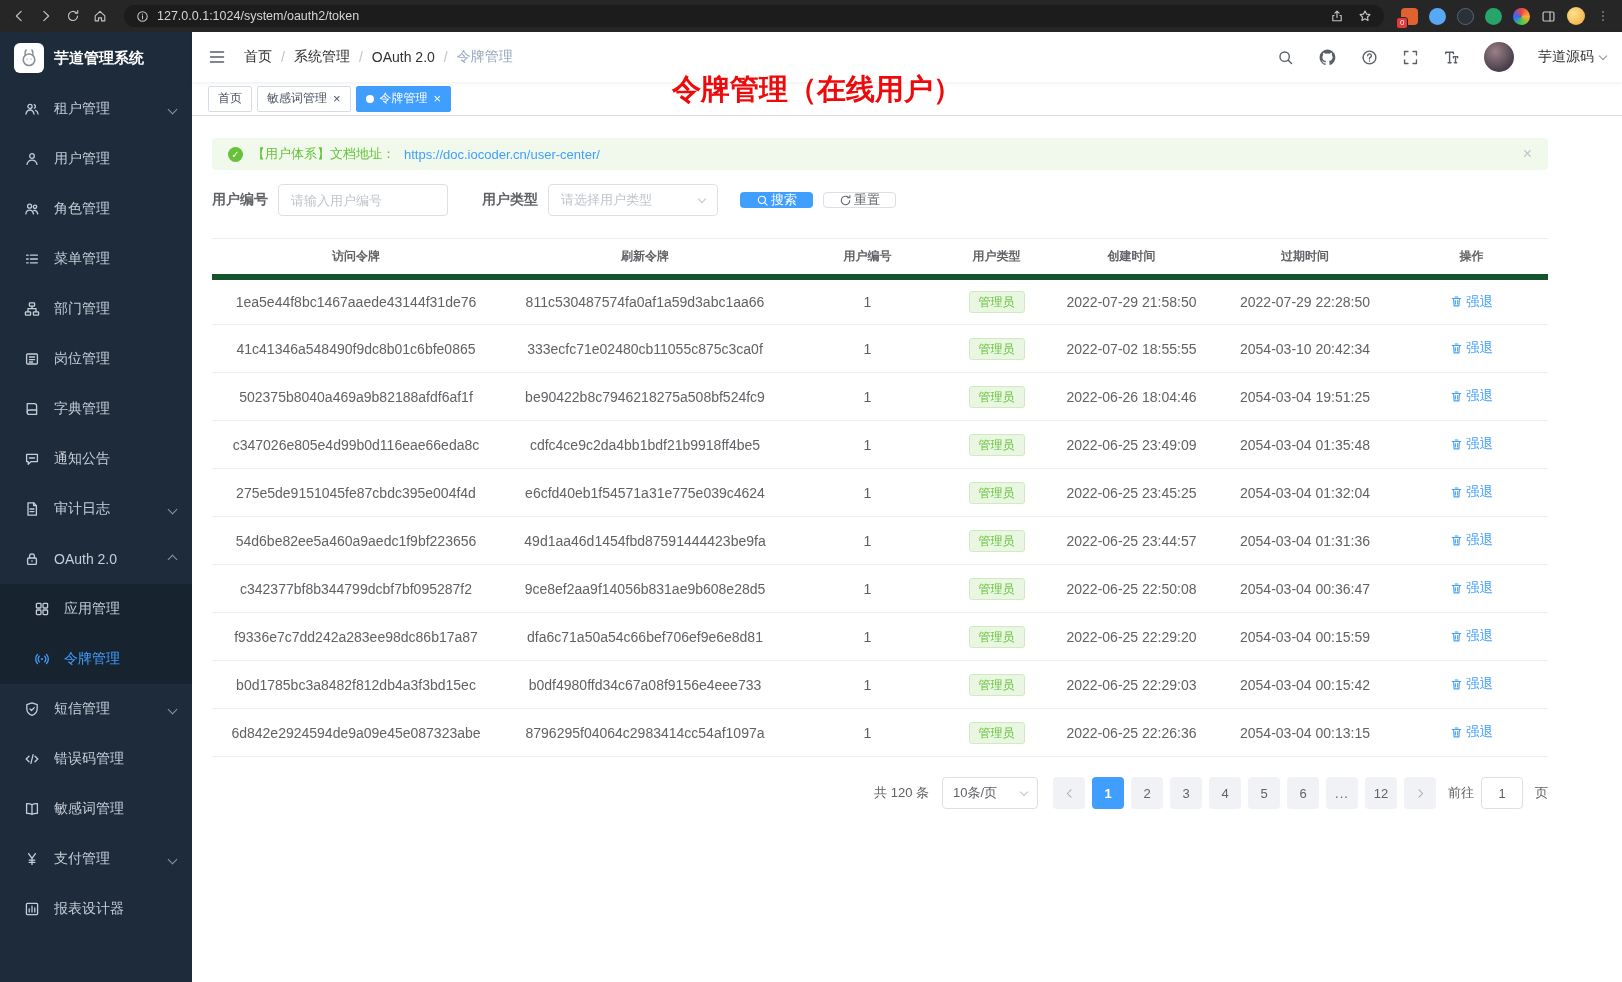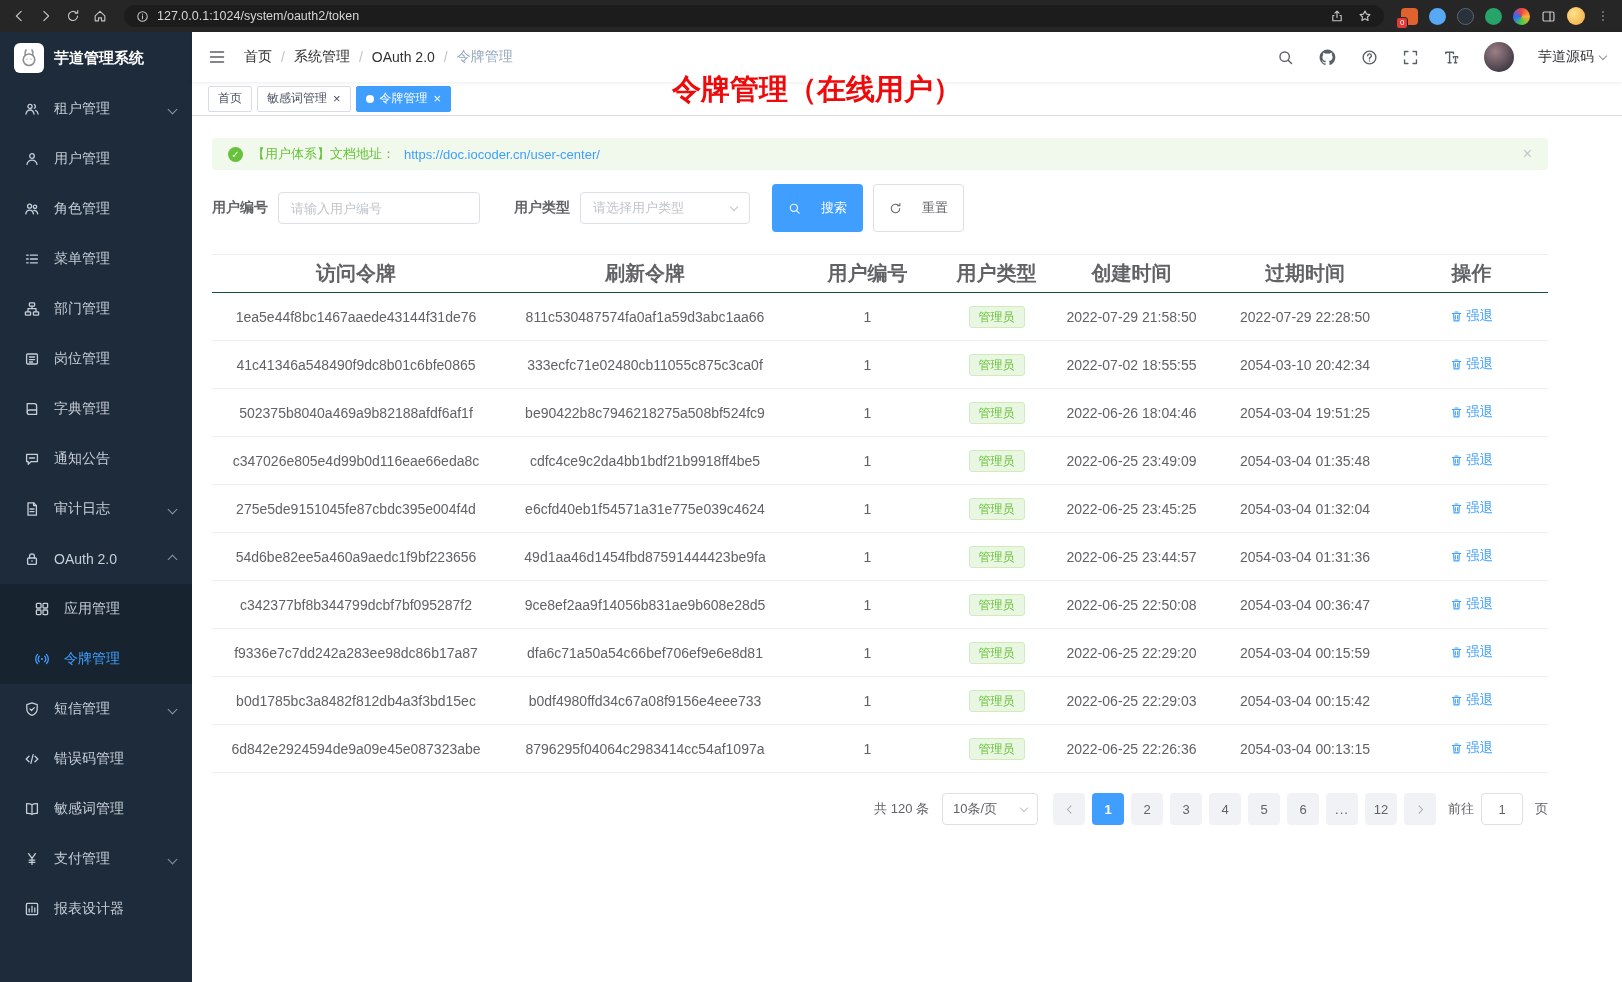--- a/index.html
+++ b/index.html
@@ -84,36 +84,36 @@
     align-items:center; padding:0 16px; gap:9px; font-size:13px; }
   .alert-check{ width:15px; height:15px; border-radius:50%; background:var(--success,#67c23a);
     color:#fff; display:flex; align-items:center; justify-content:center; font-size:10px; flex-shrink:0; }
   .alert-text{ color:var(--success,#67c23a); font-weight:normal; }
   .alert-link{ color:var(--accent,#409eff); text-decoration:none; }
   .alert-close{ margin-left:auto; color:#c0c4cc; font-size:16px; line-height:1; }
 
   .filters{ margin-top:14px; display:flex; align-items:center; gap:10px; }
   .f-label{ font-size:14px; font-weight:bold; color:#606266; }
   .f-label.ml{ margin-left:24px; }
-  .f-input{ width:202px; height:32px; border:1px solid #dcdfe6; border-radius:4px;
+  .f-input{ width:170px; height:32px; border:1px solid #dcdfe6; border-radius:4px;
     padding:0 12px; font-size:13px; color:#606266; }
   .f-input::placeholder{ color:#bfc4cc; }
   .f-select{ width:170px; height:32px; border:1px solid #dcdfe6; border-radius:4px;
     display:flex; align-items:center; justify-content:space-between; padding:0 12px;
     font-size:13px; color:#bfc4cc; }
   .f-select .chev{ color:#c0c4cc; margin-top:-2px; }
-  .btn{ height:48px; padding:0 15px; border-radius:4px; font-size:13px; display:inline-flex;
-    align-items:center; gap:20px; border:1px solid transparent; }
+  .btn{ height:16px; padding:0 15px; border-radius:4px; font-size:13px; display:inline-flex;
+    align-items:center; gap:2px; border:1px solid transparent; }
   .btn.primary{ background:var(--accent,#409eff); color:#fff; margin-left:12px; }
   .btn.plain{ background:#fff; border-color:#dcdfe6; color:#606266; }
 
   .tbl{ width:1336px; border-collapse:collapse; table-layout:fixed; margin-top:22px;
     border-top:1px solid #ebeef5; }
-  .tbl th{ height:38px; font-size:20px; color:#606266; font-weight:bold; text-align:center;
-    border-bottom:1px solid #14532d; white-space:nowrap; }
+  .tbl th{ height:38px; font-size:12px; color:#606266; font-weight:bold; text-align:center;
+    border-bottom:6px solid #14532d; white-space:nowrap; }
   .tbl td{ height:48px; font-size:14px; color:#606266; text-align:center;
     border-bottom:1px solid #ebeef5; white-space:nowrap; overflow:hidden; }
   .tag-success{ display:inline-block; padding:0 9px; height:22px; line-height:20px; font-size:12px;
     color:var(--success,#67c23a); background:var(--tag-success-bg,#e9f7e2);
     border:1px solid var(--tag-success-border,#d0ecbe); border-radius:3px; }
   .action-link{ color:var(--accent,#409eff); display:inline-flex; align-items:center; gap:3px;
     font-size:13.5px; text-decoration:none; }
 
   .pagination{ width:1336px; margin-top:20px; display:flex; align-items:center;
     justify-content:flex-end; gap:7px; font-size:13px; color:#606266; }

